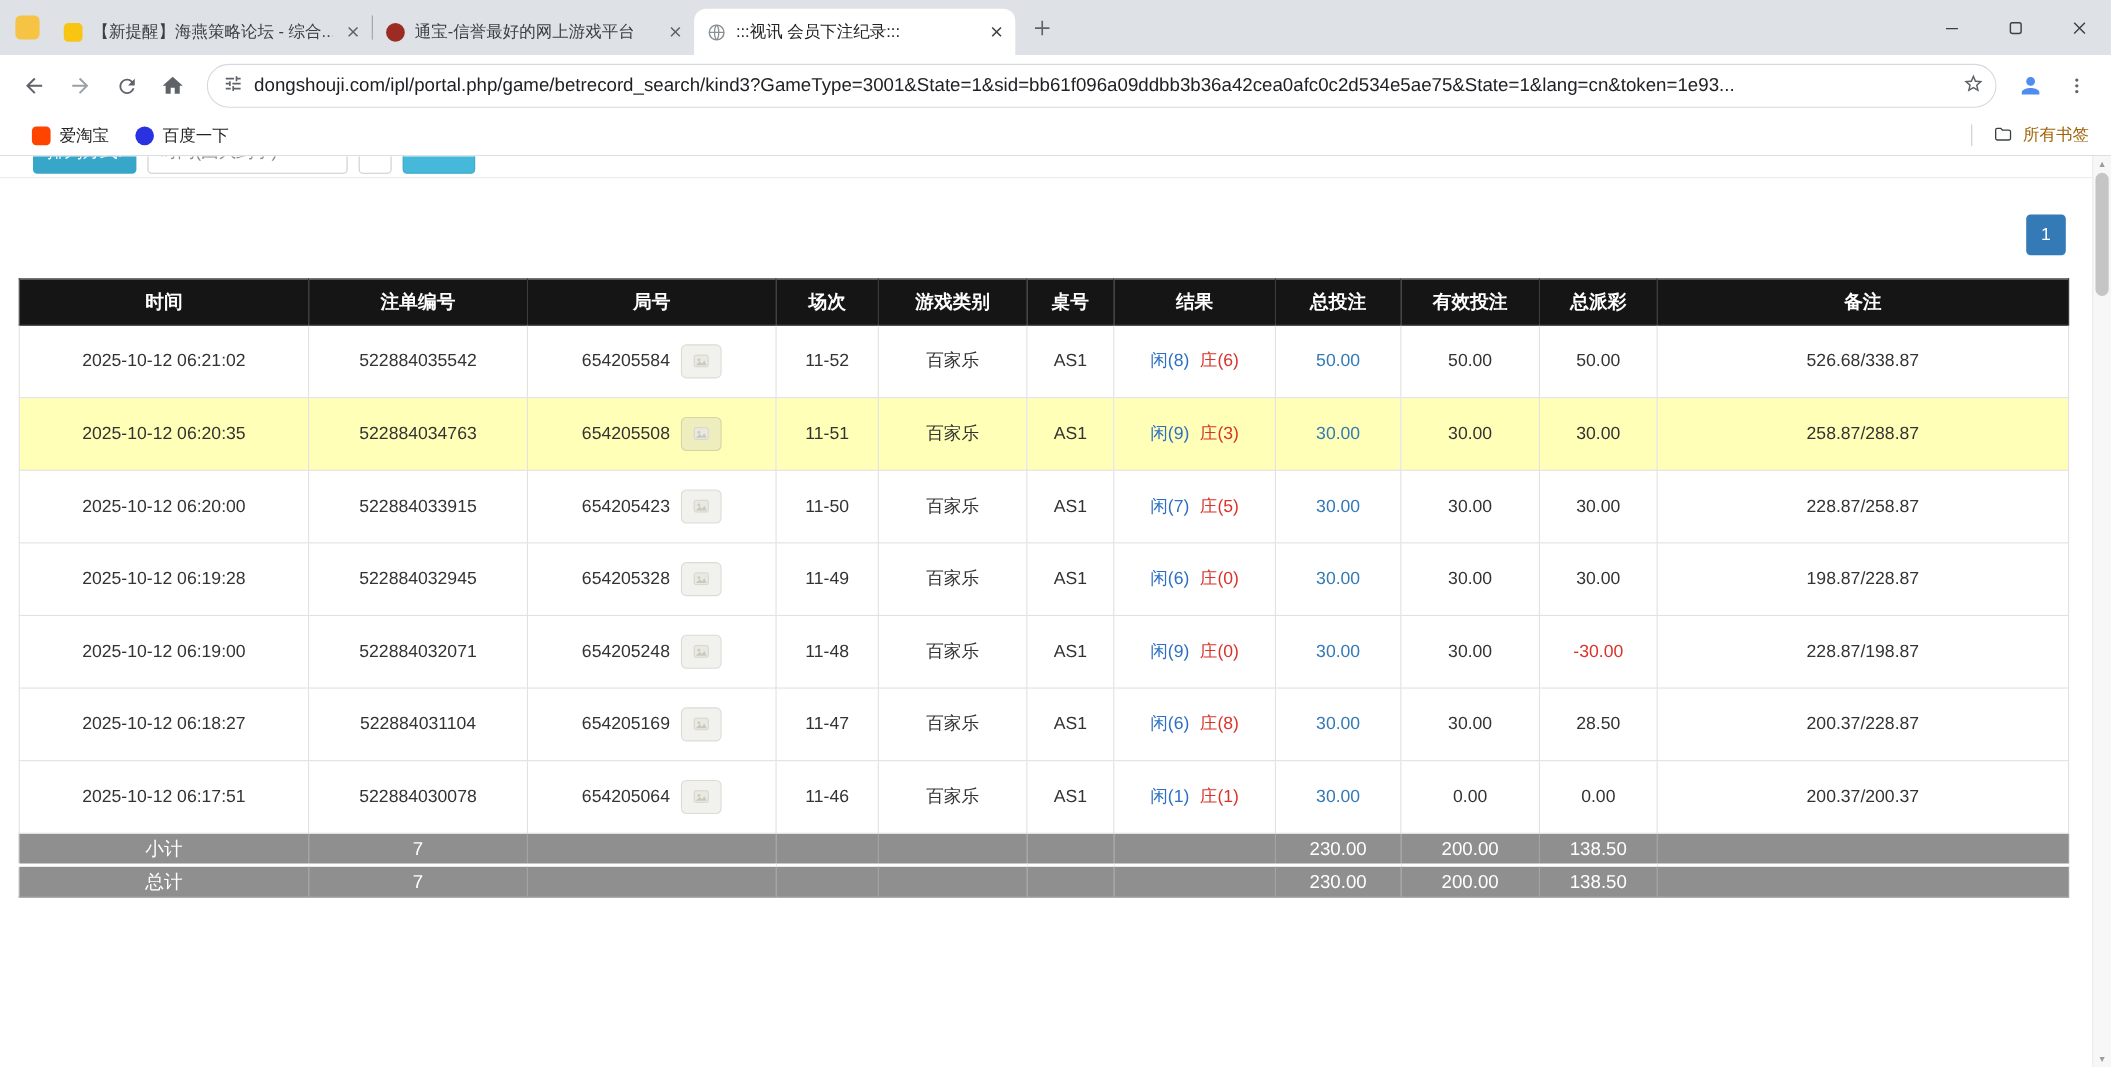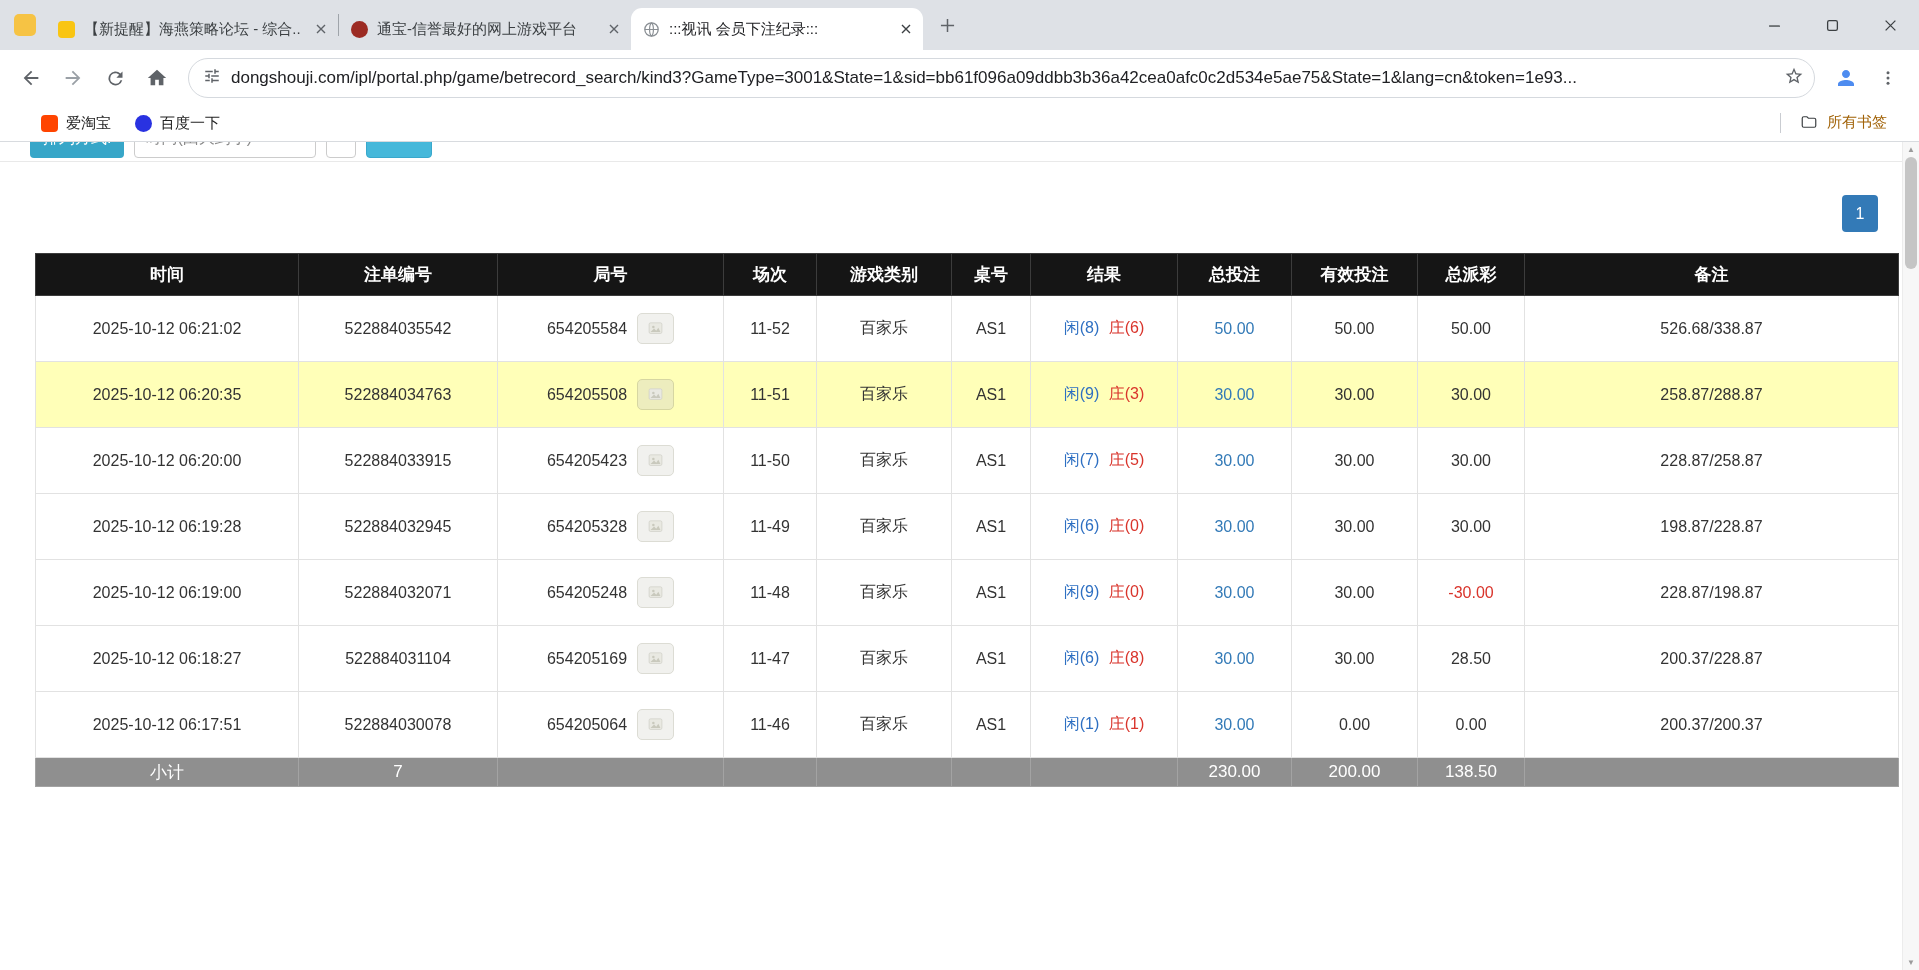--- a/index.html
+++ b/index.html
@@ -31,21 +31,21 @@
   .win-btn{width:58px;height:100%;display:flex;align-items:center;justify-content:center}
 
   
   .navbar{height:56px;background:#fff;display:flex;align-items:center;padding:0 10px}
   .nav-btn{width:42px;height:42px;border-radius:50%;display:flex;align-items:center;justify-content:center;flex:0 0 auto}
   .addr{flex:1;min-width:0;height:40px;border:1px solid #d5d9de;border-radius:21px;background:#fff;
         display:flex;align-items:center;gap:10px;padding:0 10px 0 14px;margin:0 10px}
   .addr .url{flex:1;min-width:0;font-size:17px;color:#202124;white-space:nowrap;overflow:hidden}
 
   
-  .bookmarks{height:36px;background:#fff;border-bottom:1px solid #d8dbdf;display:flex;align-items:center;padding:0 32px;gap:6px}
+  .bookmarks{height:36px;background:#fff;border-bottom:1px solid #d8dbdf;display:flex;align-items:center;padding:0 20px;gap:6px}
   .bm{display:flex;align-items:center;gap:8px;font-size:15px;color:#222;padding:4px 9px;border-radius:14px}
   .bm-icon{width:17px;height:17px;flex:0 0 auto}
   .bm-icon.taobao{background:#ff4400;border-radius:4px}
   .bm-icon.baidu{background:#2932e1;border-radius:50%}
   .bm-right{margin-left:auto;display:flex;gap:9px;font-size:15px;color:#a16207}
   .vdiv{width:1px;height:20px;background:#c9ccd1;margin-right:10px}
 
   
   .page{position:absolute;top:142px;left:0;width:1902px;bottom:0;background:#fff;overflow:hidden}
   .form-clip{height:19px;overflow:hidden}
@@ -58,21 +58,21 @@
   .divider{height:1px;background:#e9e9e9}
 
   .alert{margin:39px 22px 0 17px;background:var(--alert-bg);border:1px solid var(--alert-border);border-radius:4px;
          padding:19px 22px;display:flex;justify-content:space-between;align-items:center;font-size:17px;color:var(--alert-text)}
   .alert .warn{color:var(--warn-red)}
 
   .pager{margin:33px 24px 0 0;text-align:right}
   .page-btn{display:inline-flex;align-items:center;justify-content:center;min-width:36px;height:37px;
             background:var(--pagination-blue);color:#fff;border-radius:4px;font-size:16px}
 
-  table.bet{margin:21px 0 0 35px;width:1863px;border-collapse:collapse;table-layout:fixed;font-size:16px;color:#333}
+  table.bet{margin:21px 0 0 17px;width:1863px;border-collapse:collapse;table-layout:fixed;font-size:16px;color:#333}
   table.bet thead th{background:var(--header-bg);color:#fff;font-weight:bold;font-size:17px;height:42px;
                      border:1px solid #3c3c3c;text-align:center;padding:0}
   table.bet tbody td{height:66px;text-align:center;border:1px solid #e2e2e2;background:#fff;padding:0;overflow:hidden;white-space:nowrap}
   table.bet tbody tr.hl td{background:var(--highlight-row)}
   td.amt-blue{color:var(--link-blue)}
   .neg{color:var(--negative-red)}
   .res-p{color:var(--player-blue)}
   .res-b{color:var(--banker-red);margin-left:5px}
   .round-wrap{display:inline-flex;align-items:center;gap:10px}
   .card-btn{width:37px;height:31px;background:#f1f1ee;border:1px solid #dcdcd4;border-radius:5px;
@@ -475,20 +475,33 @@
         <td></td>
         <td></td>
         <td></td>
         <td></td>
         <td></td>
         <td>230.00</td>
         <td>200.00</td>
         <td>138.50</td>
         <td></td>
       </tr>
+      <tr class="frow total">
+        <td>总计</td>
+        <td>7</td>
+        <td></td>
+        <td></td>
+        <td></td>
+        <td></td>
+        <td></td>
+        <td>230.00</td>
+        <td>200.00</td>
+        <td>138.50</td>
+        <td></td>
+      </tr>
     </tfoot>
   </table>
 </div>
 
 <div class="scrollbar">
   <div class="sb-arrow">▲</div>
   <div class="sb-thumb"></div>
   <div class="sb-arrow down">▼</div>
 </div>
 

